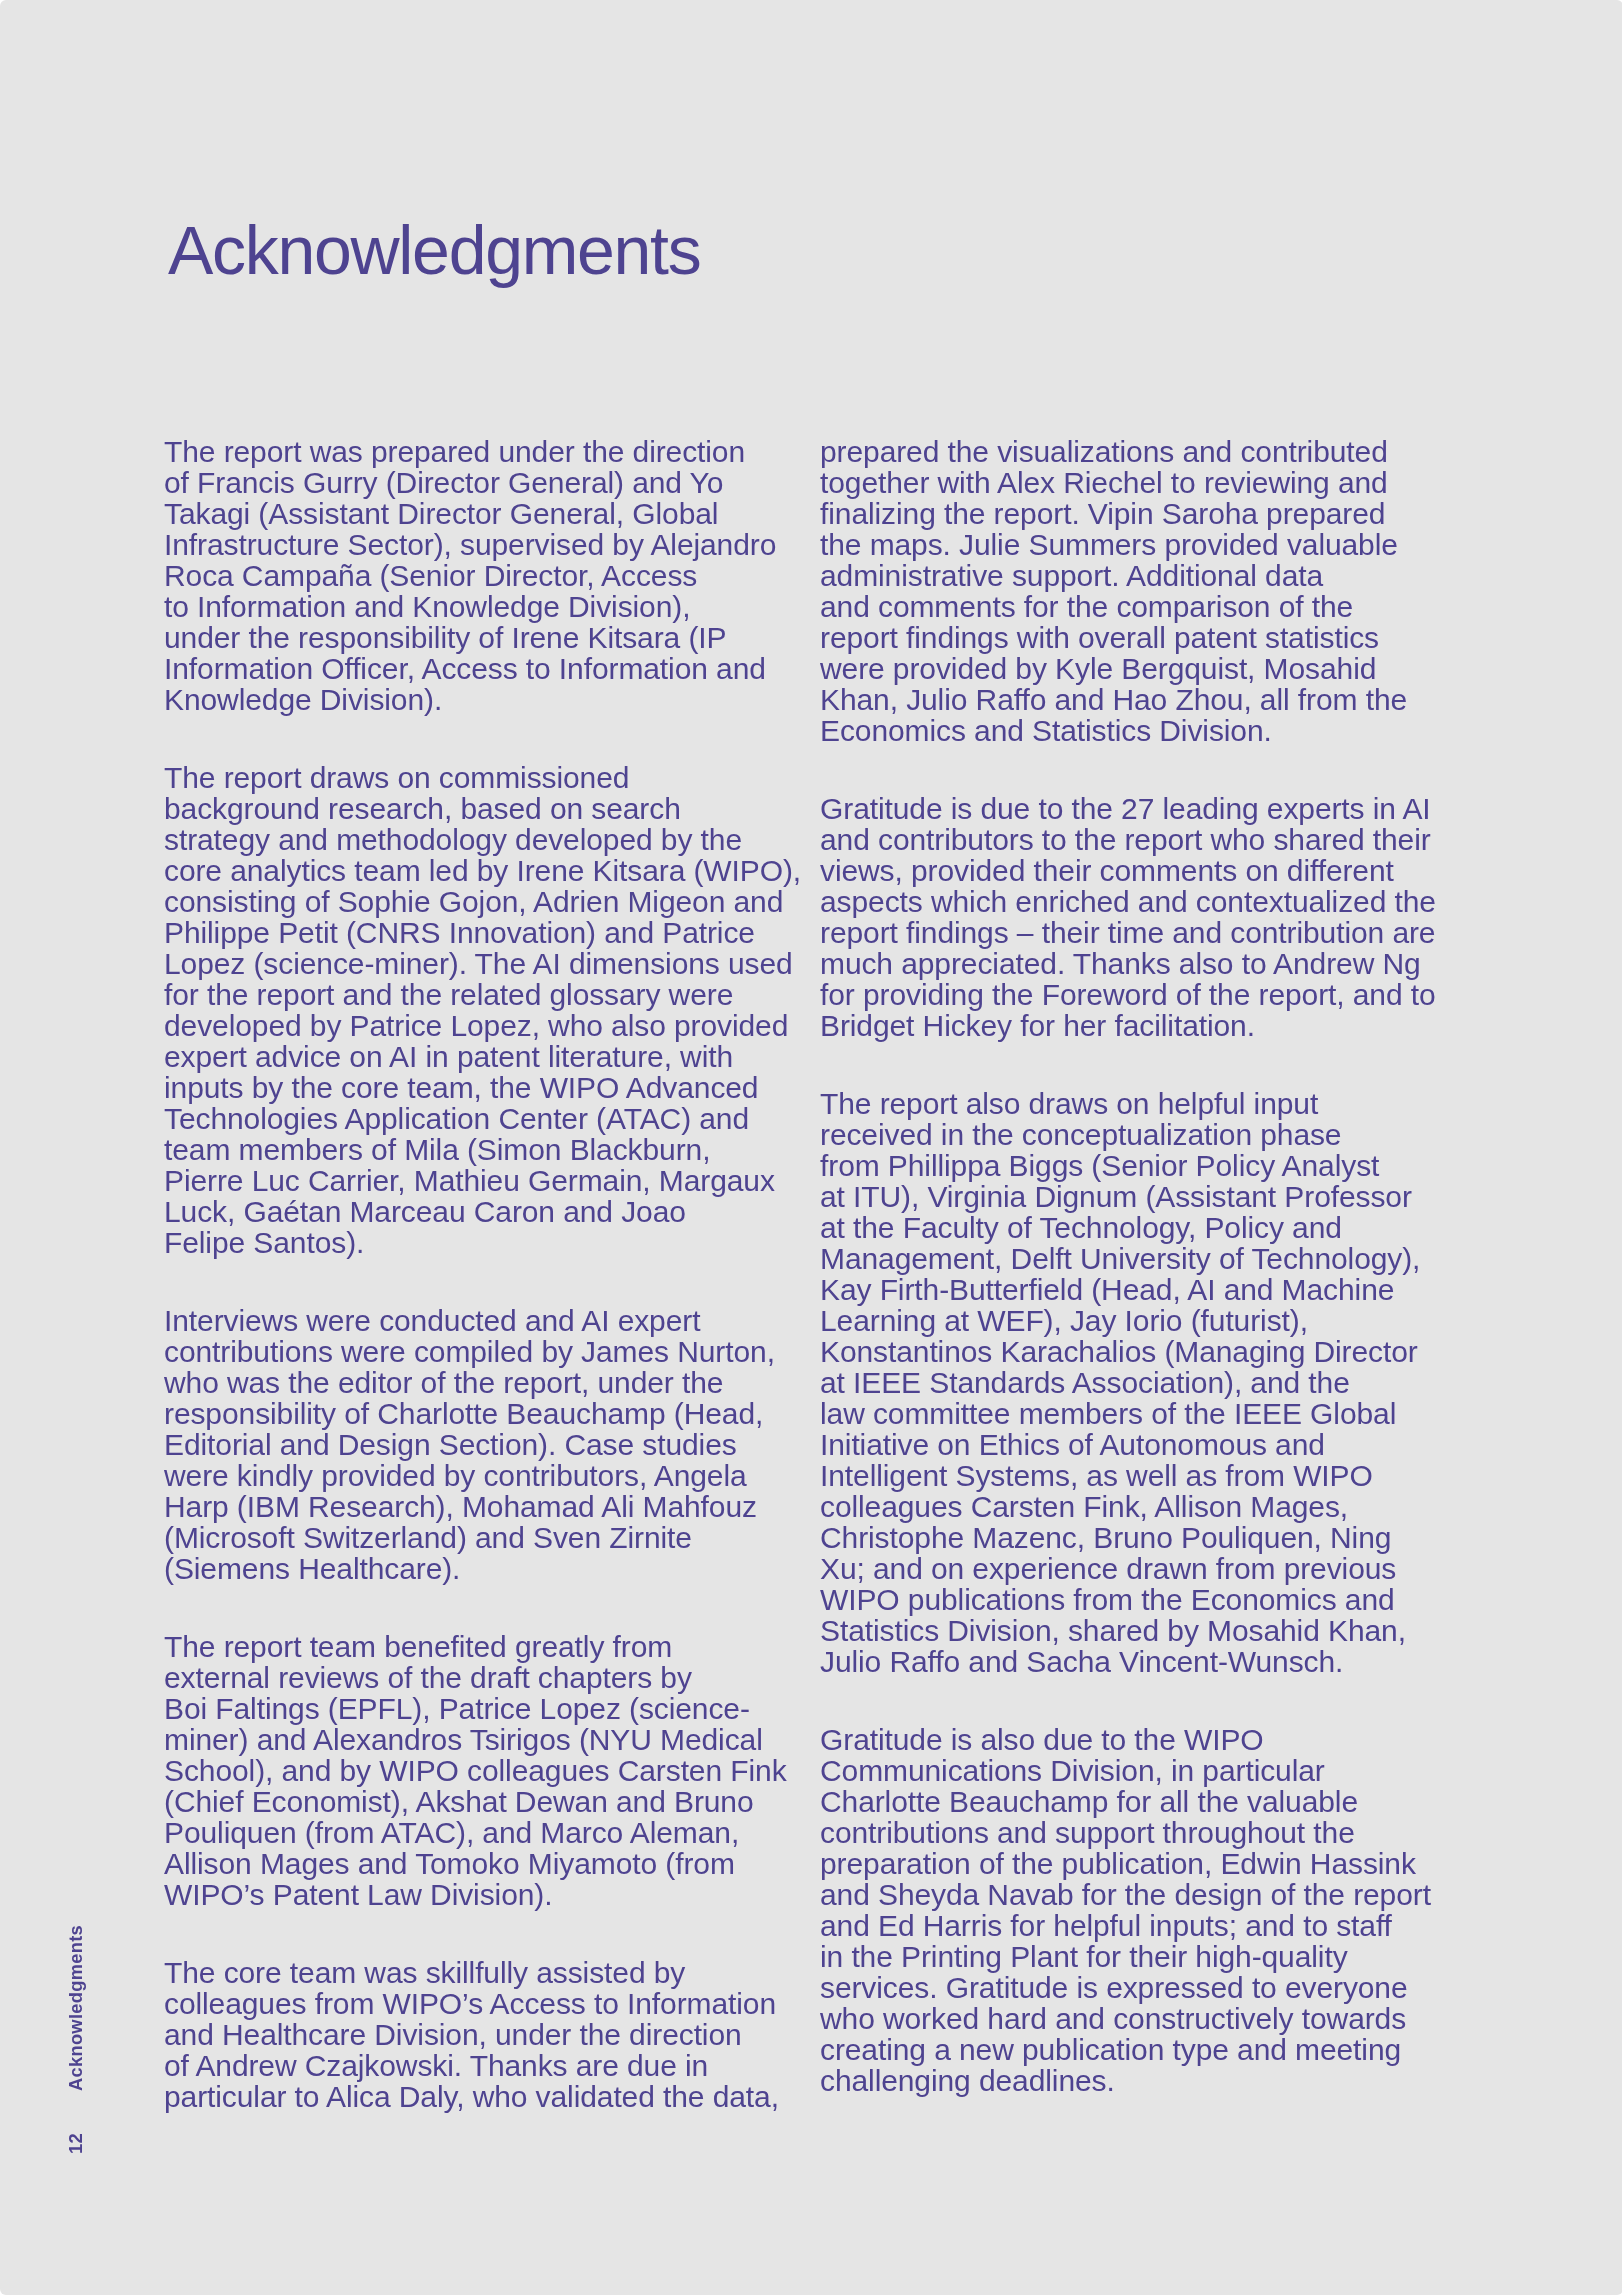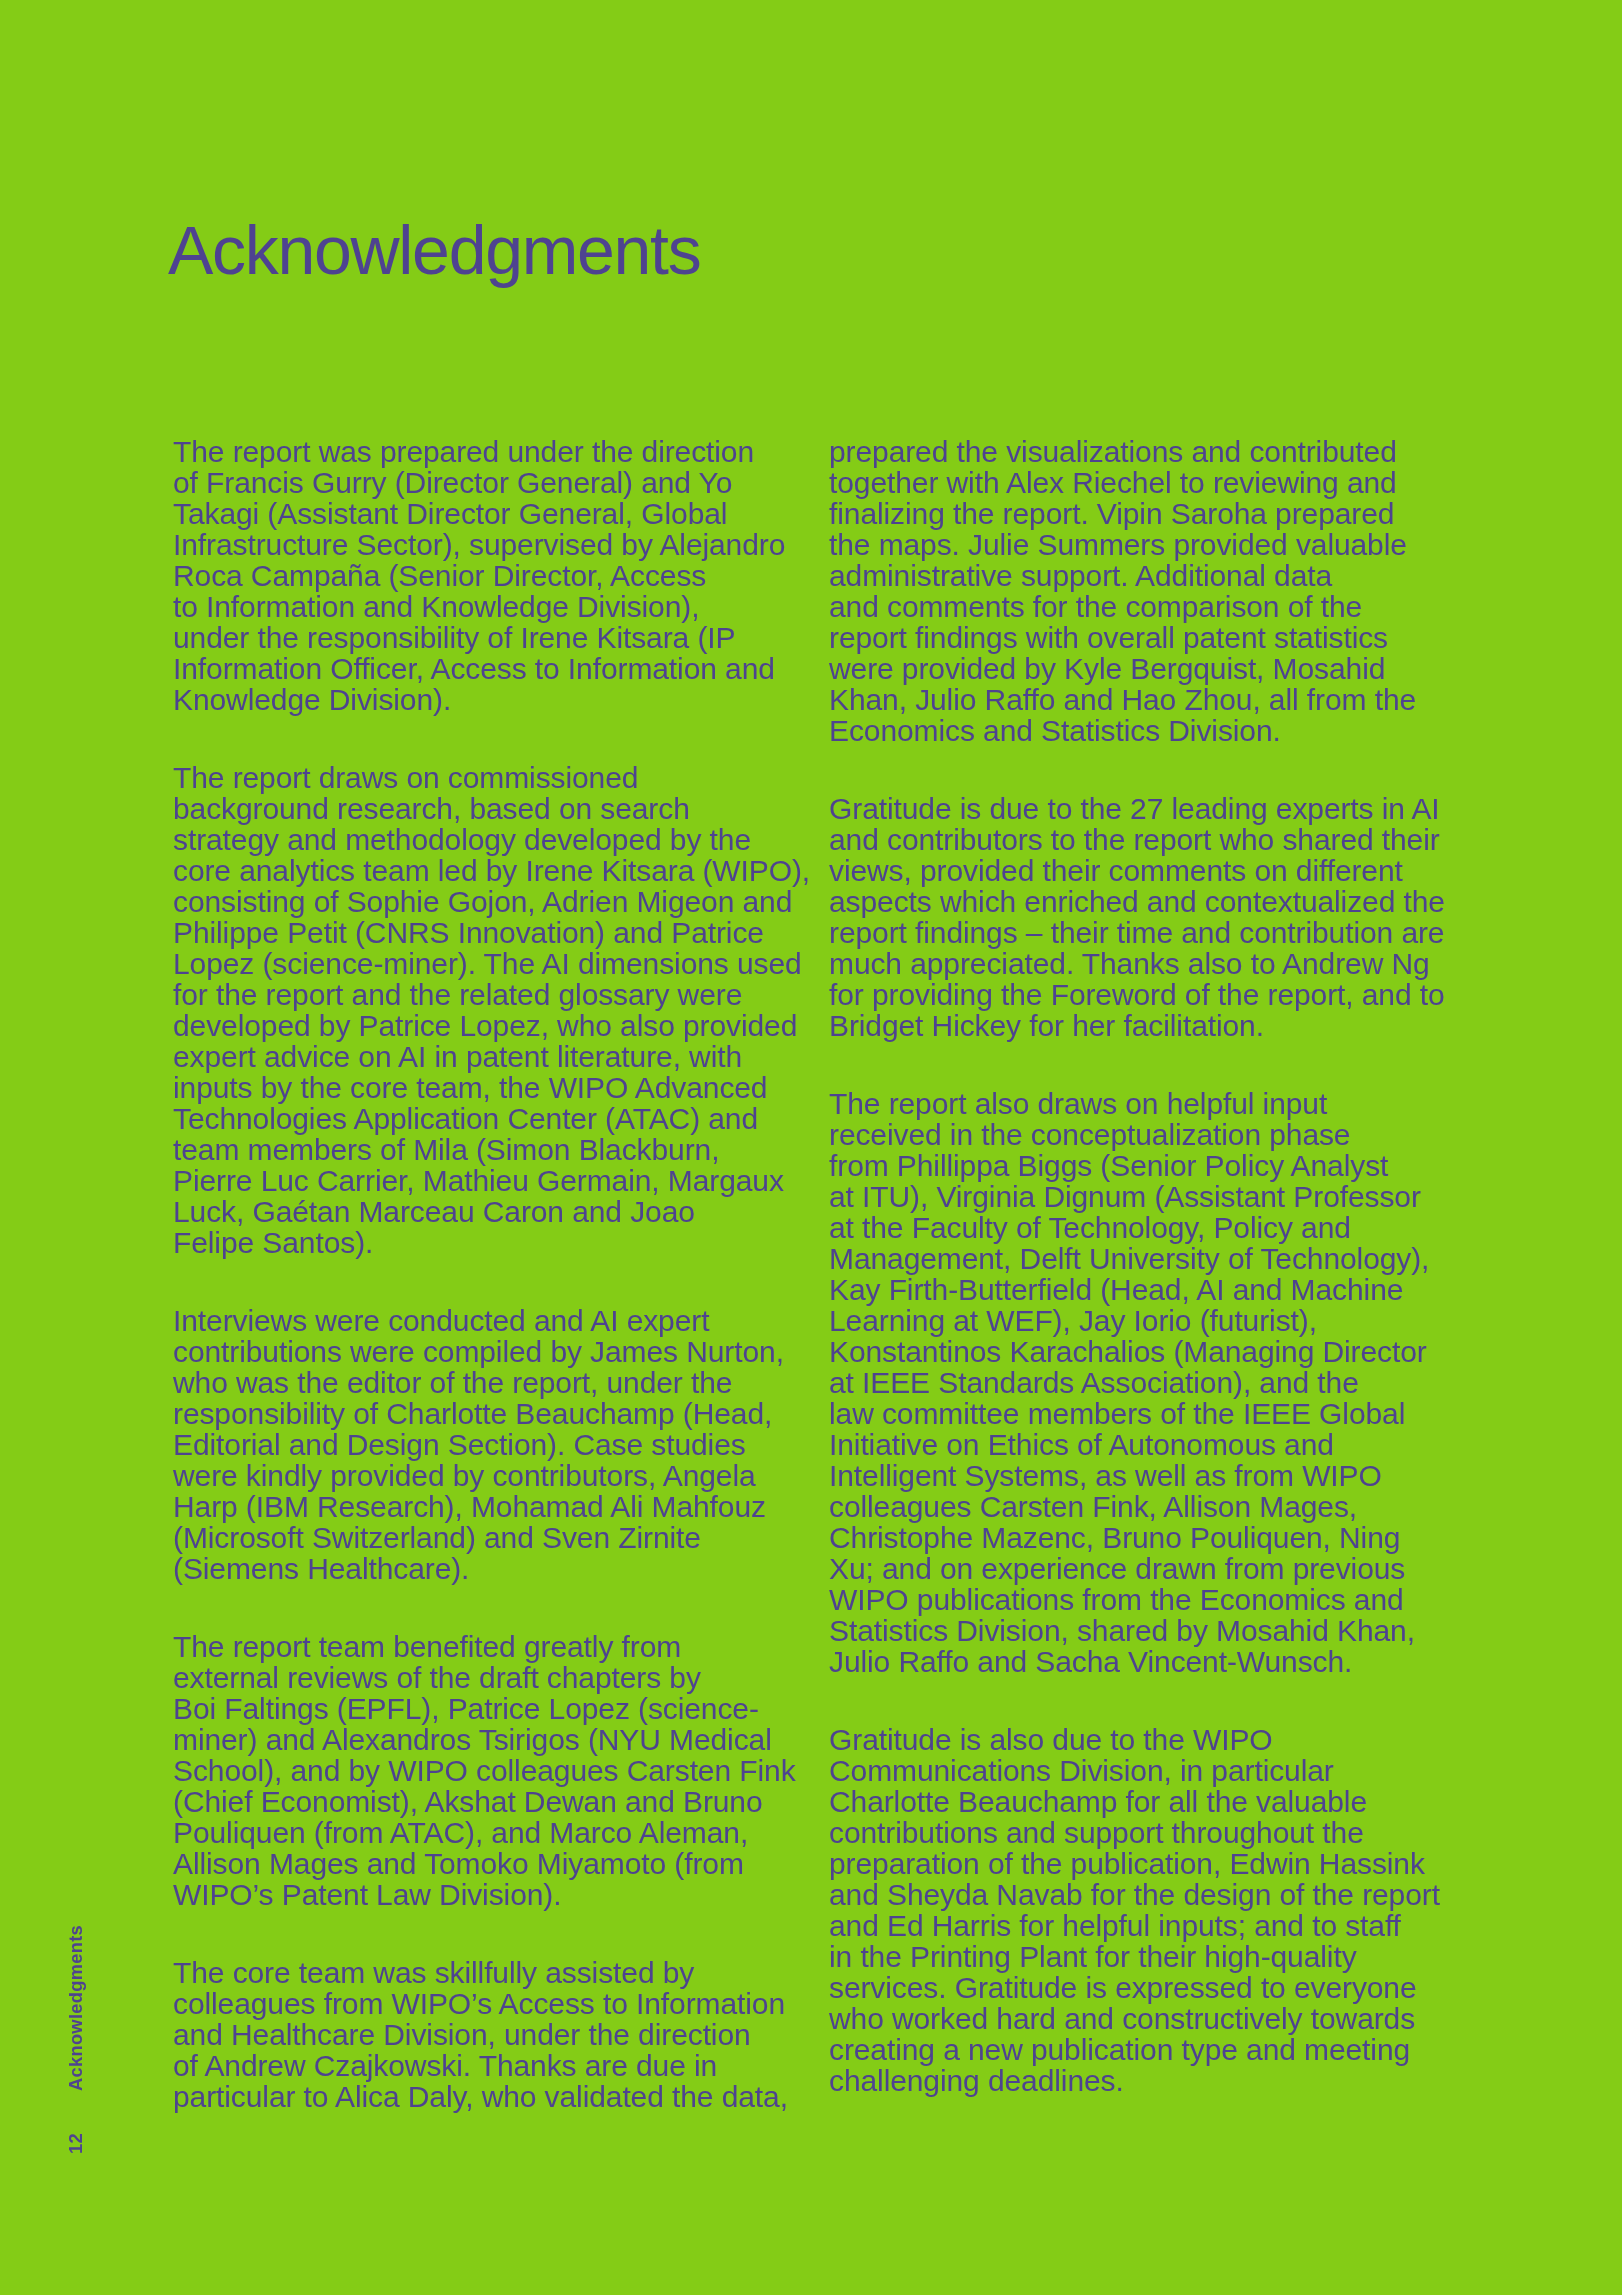--- a/index.html
+++ b/index.html
@@ -4,23 +4,24 @@
 <style>
   html, body {
     margin: 0;
     padding: 0;
     background: #ffffff;
   }
   .page {
     position: relative;
     width: 1623px;
     height: 2295px;
-    background: #84cc16;
+    background: #e5e5e5;
     font-family: "Liberation Sans", sans-serif;
     overflow: hidden;
+    border-radius: 6px;
   }
   .doc-title {
     position: absolute;
     left: 168px;
     top: 169px;
     font-size: 68px;
     line-height: 1.05;
     font-weight: 400;
     letter-spacing: -1.3px;
     color: #4e4390;
@@ -28,21 +29,21 @@
   }
   .col {
     position: absolute;
     top: 436px;
     font-size: 30px;
     line-height: 31px;
     letter-spacing: -0.1px;
     color: #4e4390;
   }
   .col p {
-    margin: 0 0 47px 9px;
+    margin: 0 0 47px 0;
     white-space: pre; 
   }
   .col-left  { left: 164px;  width: 615px; }
   .col-right { left: 820px; width: 615px; }
   .side-label {
     position: absolute;
     left: 65px;
     top: 2091px;
     transform-origin: 0 0;
     transform: rotate(-90deg);

